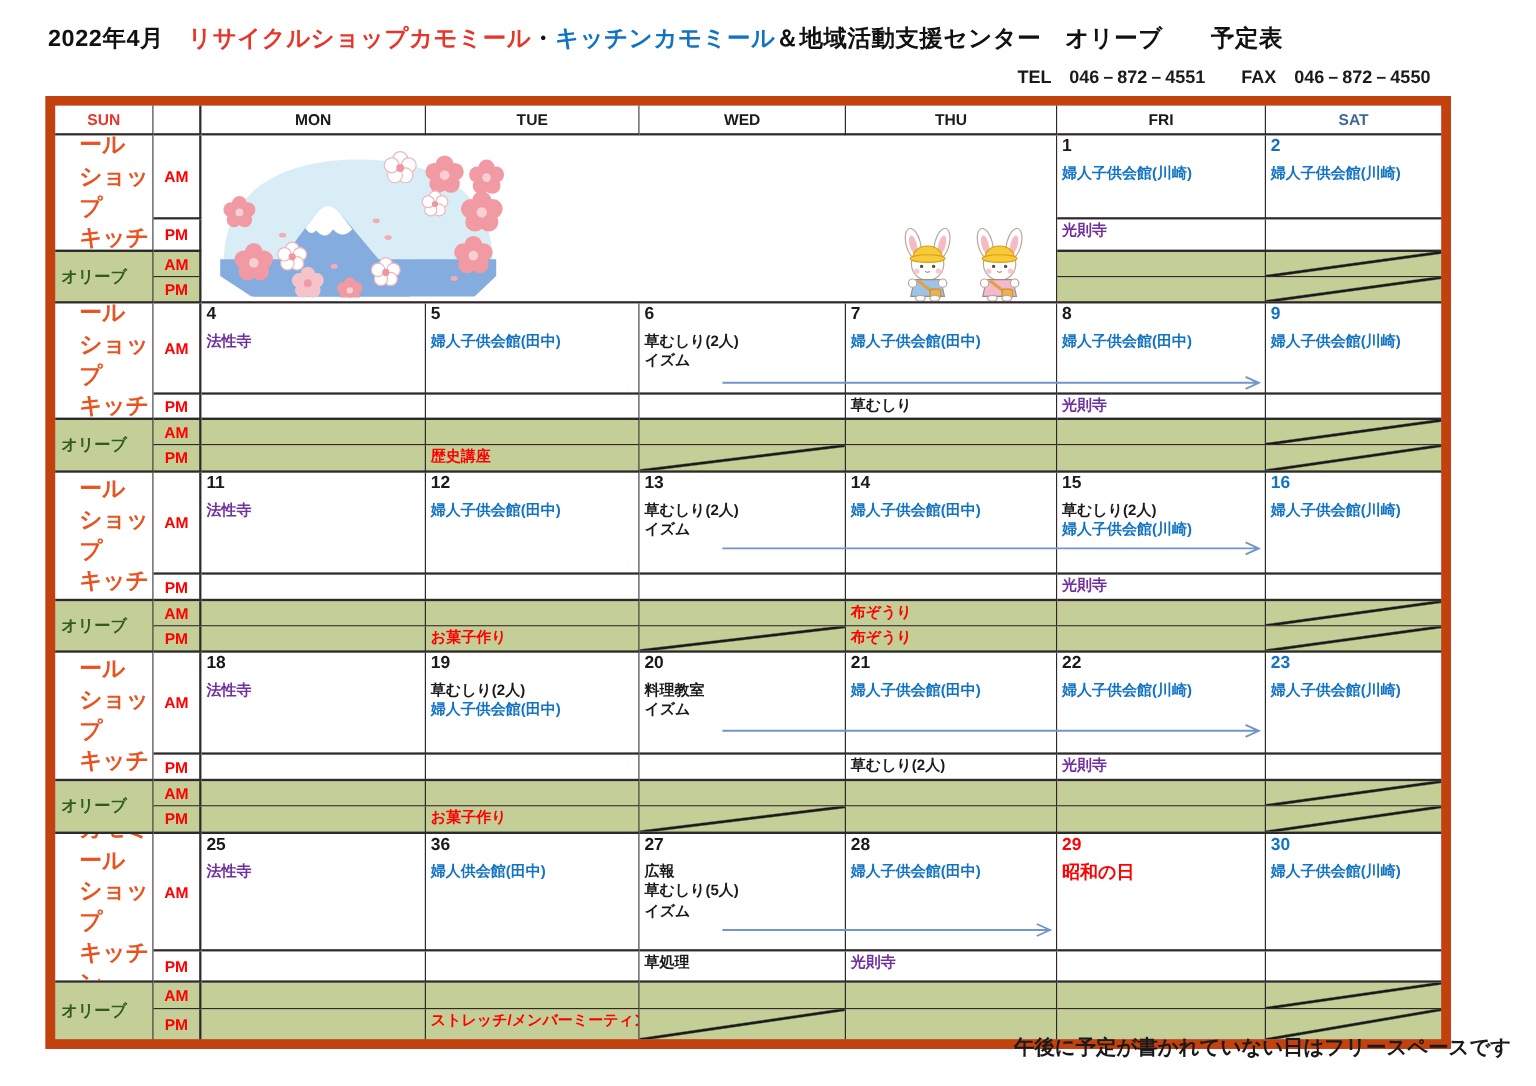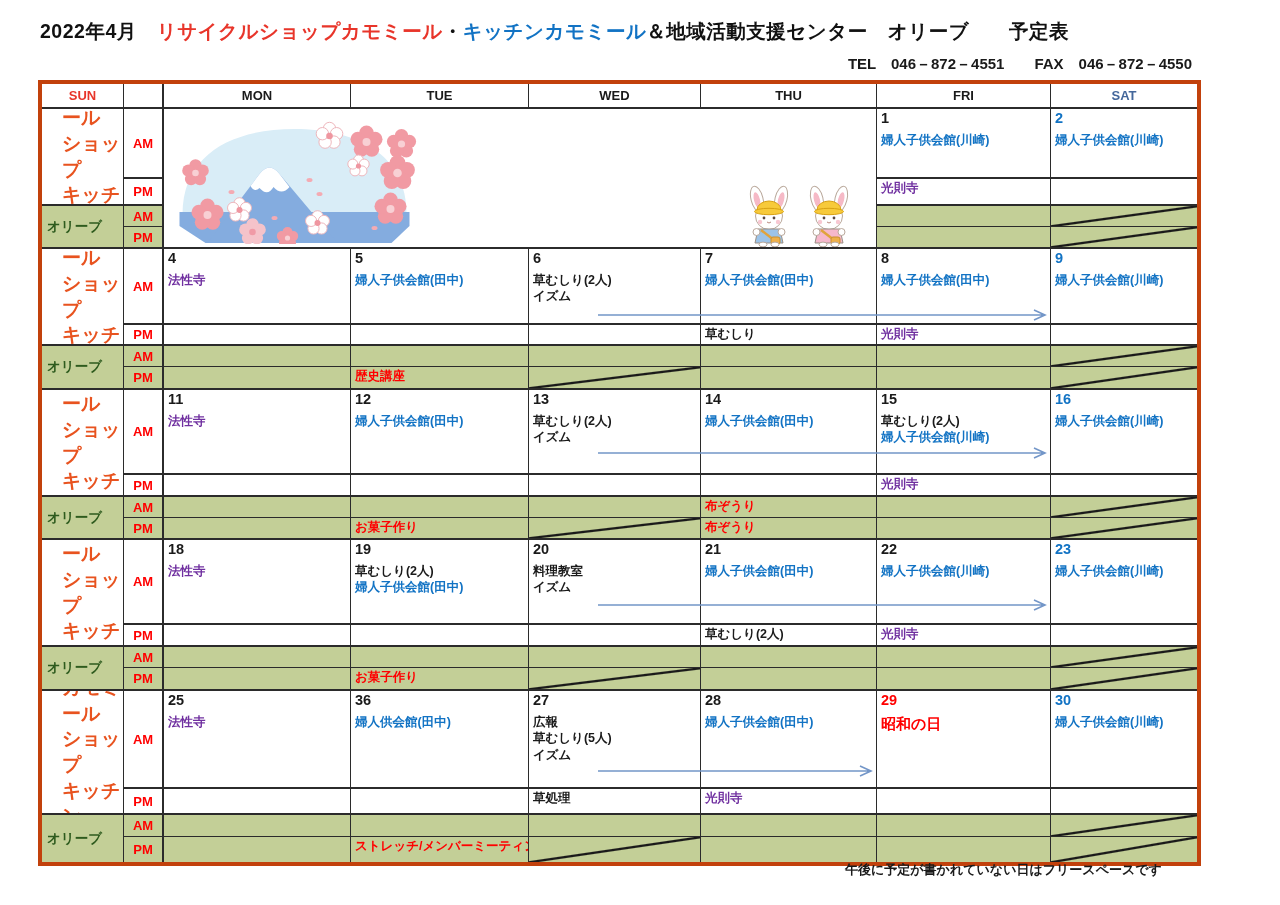--- a/index.html
+++ b/index.html
@@ -1,24 +1,24 @@
 <!DOCTYPE html>
 <html><head>
 <meta charset="utf-8">
 <style>
   html,body{margin:0;padding:0;background:#fff;}
   .page{position:relative;width:1280px;height:905px;background:#fff;overflow:hidden;
         font-family:"Liberation Sans","DejaVu Sans",sans-serif;color:#1a1a1a;}
   .title{position:absolute;left:40px;top:18px;font-size:19.5px;font-weight:bold;letter-spacing:.5px;white-space:nowrap;}
   .t-k{color:#111;} .t-red{color:#e8352a;} .t-blue{color:#1273c4;}
   .contact{position:absolute;top:55px;right:88px;font-size:15px;font-weight:bold;white-space:nowrap;}
-  .footer-note{position:absolute;left:845px;top:861px;font-size:13px;font-weight:bold;white-space:nowrap;}
+  .footer-note{position:absolute;left:845px;top:861px;font-size:17px;font-weight:bold;white-space:nowrap;}
 
   .cal{position:absolute;left:38px;top:80px;width:1155px;height:778px;background:#be185d;
-       border:4px solid #c2410c;box-sizing:content-box;display:grid;
+       border:8px solid #c2410c;box-sizing:content-box;display:grid;
        grid-template-columns:82px 40px 187px 178px 172px 176px 174px 146px;
        grid-template-rows:25px 70px 27px 21px 22px 76px 21px 21px 23px 85px 22px 21px 22px 85px 22px 21px 23px 98px 26px 22px 25px;}
   .c{position:relative;box-sizing:border-box;border-right:1px solid #2b2b2b;border-bottom:1px solid #2b2b2b;
      overflow:hidden;font-weight:bold;background:#fff;}
   .bb2{border-bottom-width:2px;} .br2{border-right-width:2px;text-align:right;}
   .bre{border-right:none;} .bbe{border-bottom:none;}
   .green{background:#c3cf97;}
   .diag{background-image:linear-gradient(to bottom right,transparent calc(50% - 1.4px),
         #1a1a1a calc(50% - .3px),#1a1a1a calc(50% + .9px),transparent calc(50% + 2px));}
   .hcell{display:flex;align-items:center;justify-content:center;font-size:13px;}

